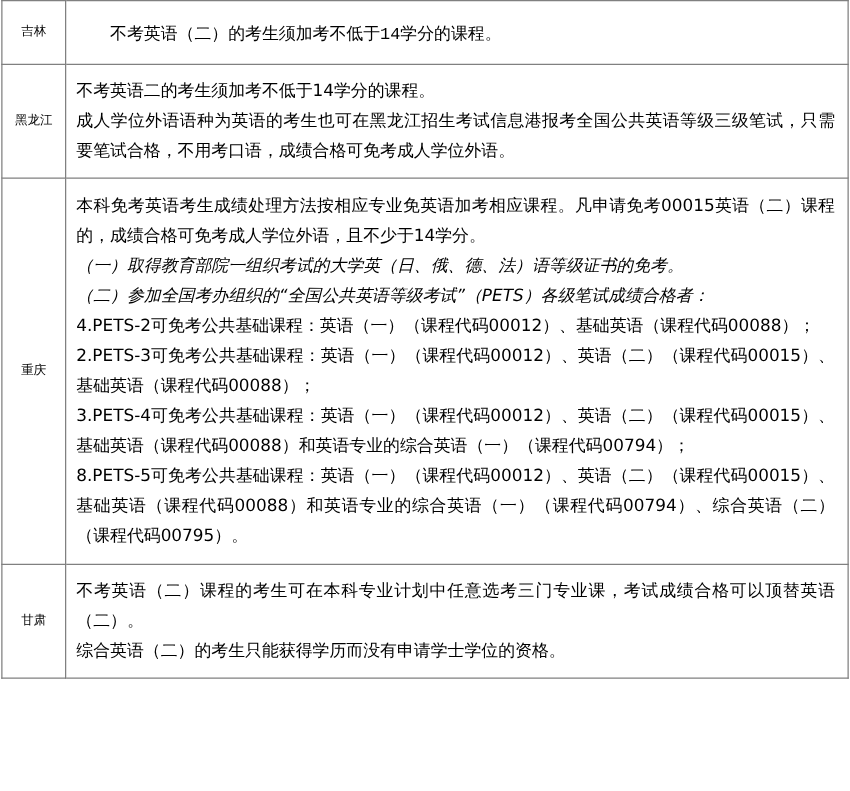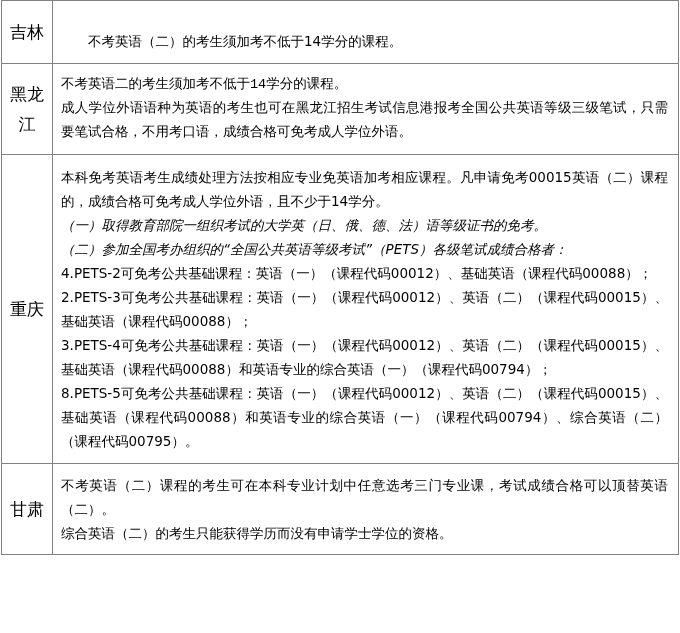--- a/index.html
+++ b/index.html
@@ -32,40 +32,40 @@
   }
   td.region {
     width: 46px;
     text-align: center;
     padding: 4px 2px;
     letter-spacing: 0;
   }
   td.region .region-label {
     display: block;
     line-height: 1.78;
-    font-size: 17px;
+    font-size: 10px;
   }
   td.content {
     padding: 8px 10px 8px 8px;
     text-align: justify;
   }
   td.content p {
     margin: 0;
     padding: 0;
     line-height: 1.78;
     text-indent: 0;
   }
   p.indent {
     text-indent: 2em;
     font-style: italic;
   }
   
-  tr.row-jilin td.content { padding-top: 28px; padding-bottom: 10px; }
+  tr.row-jilin td.content { padding-top: 16px; padding-bottom: 10px; font-family: Liberation Mono, monospace; }
   tr.row-jilin td.content p { text-indent: 2em; }
-  tr.row-heilongjiang td.content { padding-top: 9px; padding-bottom: 9px; font-family: Liberation Mono, monospace; }
+  tr.row-heilongjiang td.content { padding-top: 9px; padding-bottom: 9px; }
   tr.row-chongqing td.content { padding-top: 10px; padding-bottom: 10px; }
   tr.row-gansu td.content { padding-top: 9px; padding-bottom: 9px; margin-left: 44px; }
 </style>
 </head>
 <body>
 
 <div class="table-wrap">
   <table class="policy-table">
     <tbody>
       <tr class="row-jilin">

